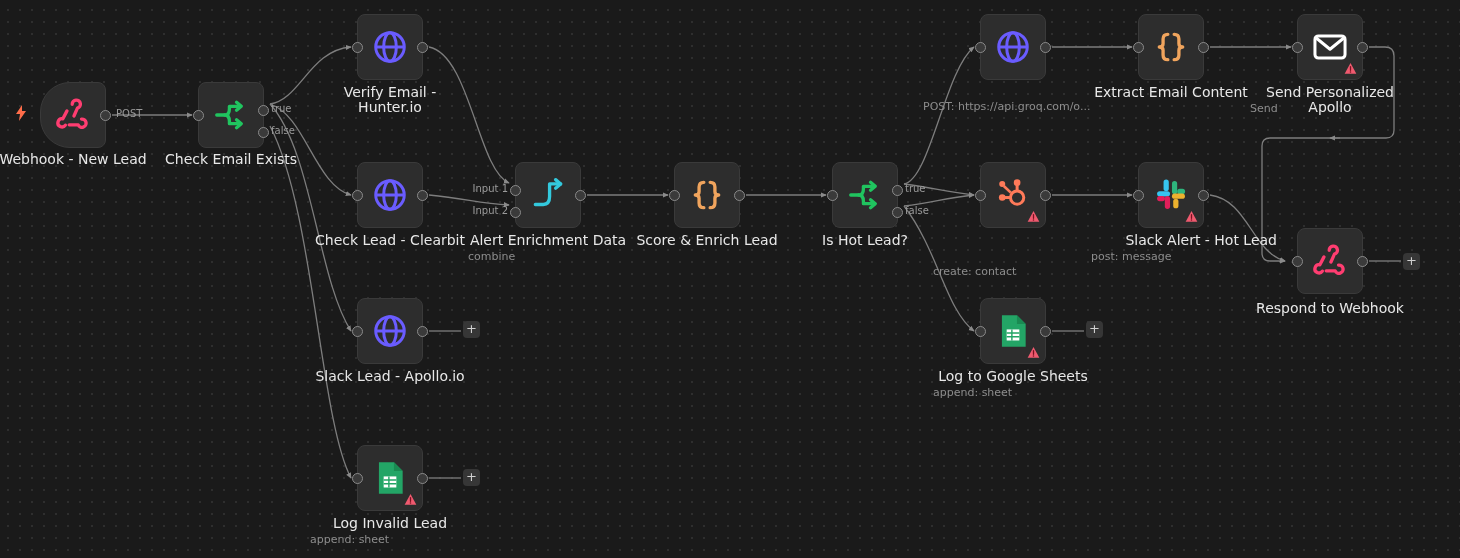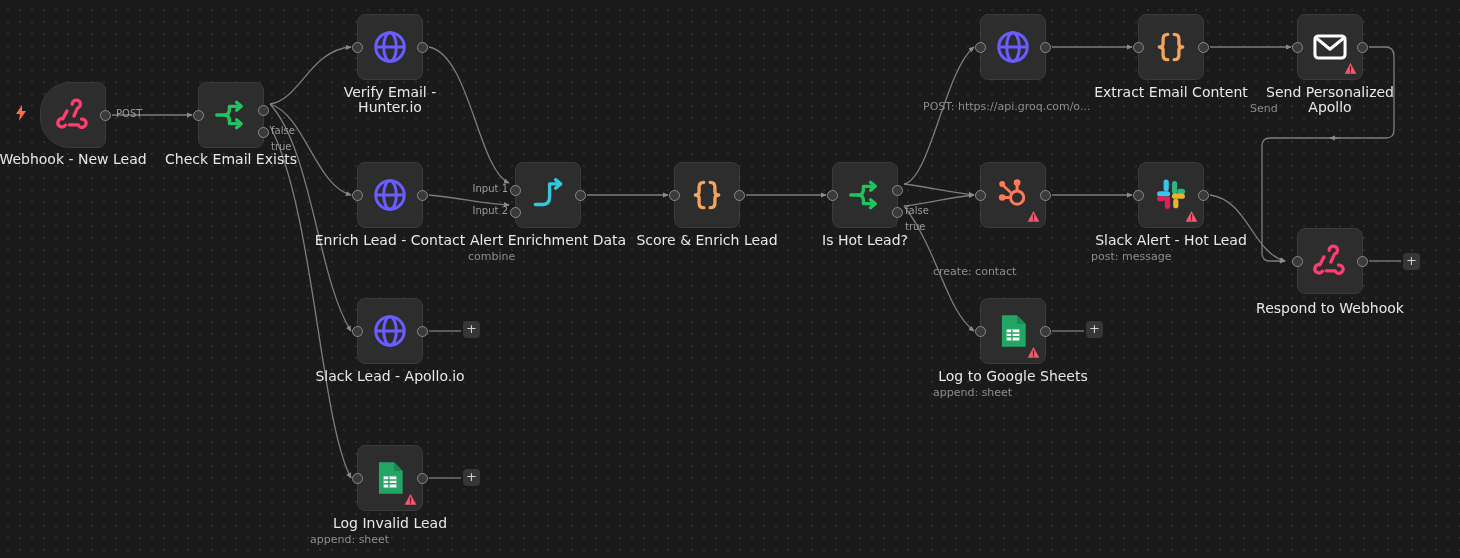--- a/index.html
+++ b/index.html
@@ -50,21 +50,21 @@
   .port.o-true  { right: -6px; top: 22px; margin-top: 0; }
   .port.o-false { right: -6px; top: 44px; margin-top: 0; }
   .port.i-1 { left: -6px; top: 22px; margin-top: 0; }
   .port.i-2 { left: -6px; top: 44px; margin-top: 0; }
 
   .plabel {
     position: absolute;
     font-size: 10px; color: #9a9a9a;
     white-space: nowrap;
   }
-  .plabel.pl-true  { left: 72px; top: 20px; margin-top: 38px; }
+  .plabel.pl-true  { left: 72px; top: 20px; }
   .plabel.pl-false { left: 72px; top: 42px; }
   .plabel.pl-in1 { right: 72px; top: 20px; text-align: right; }
   .plabel.pl-in2 { right: 72px; top: 42px; text-align: right; margin-left: 40px; }
 
   .caption {
     position: absolute;
     text-align: center;
     color: #e8e8e8;
     font-size: 14px;
     line-height: 15px;
@@ -209,21 +209,21 @@
     <svg class="glyph" viewBox="0 0 24 24">
       <g fill="none" stroke="#6a5cff" stroke-width="1.9">
         <circle cx="12" cy="12" r="9"></circle>
         <ellipse cx="12" cy="12" rx="4" ry="9"></ellipse>
         <path d="M3 12 H21"></path>
       </g>
     </svg>
     <span class="port inp"></span>
     <span class="port outp"></span>
   </div>
-  <div class="caption" style="left:310px; top:233px; width:160px;">Enrich Lead - Contact</div>
+  <div class="caption" style="left:310px; top:233px; width:160px;">Check Lead - Clearbit</div>
 
   <div class="node" style="left:357px; top:298px;">
     <svg class="glyph" viewBox="0 0 24 24">
       <g fill="none" stroke="#6a5cff" stroke-width="1.9">
         <circle cx="12" cy="12" r="9"></circle>
         <ellipse cx="12" cy="12" rx="4" ry="9"></ellipse>
         <path d="M3 12 H21"></path>
       </g>
     </svg>
     <span class="port inp"></span>
@@ -373,21 +373,21 @@
       </g>
     </svg>
     <svg class="warn" viewBox="0 0 14 14">
       <path d="M7 1 L13.3 12.6 H0.7 Z" fill="#ef5a6f"></path>
       <path d="M7 5 V9" stroke="#7a1020" stroke-width="1.4" stroke-linecap="round"></path>
       <circle cx="7" cy="10.8" r="0.85" fill="#7a1020"></circle>
     </svg>
     <span class="port inp"></span>
     <span class="port outp"></span>
   </div>
-  <div class="caption" style="left:1091px; top:233px; width:160px;">Slack Alert - Hot Lead</div>
+  <div class="caption" style="left:1117px; top:233px; width:160px;text-align:right;">Slack Alert - Hot Lead</div>
   <div class="subcaption" style="left:1091px; top:250px; width:160px;">post: message</div>
 
   <div class="node" style="left:980px; top:298px;">
     <svg class="glyph" viewBox="0 0 24 24">
       <path d="M5 2 H14.5 L20 7.5 V22 H5 Z" fill="#23a566"></path>
       <path d="M14.5 2 L20 7.5 H14.5 Z" fill="#1a8a52"></path>
       <rect x="8" y="11" width="8" height="7" fill="#fff"></rect>
       <g stroke="#23a566" stroke-width="0.9">
         <path d="M8 13.3 H16 M8 15.6 H16 M11.3 11 V18"></path>
       </g>

